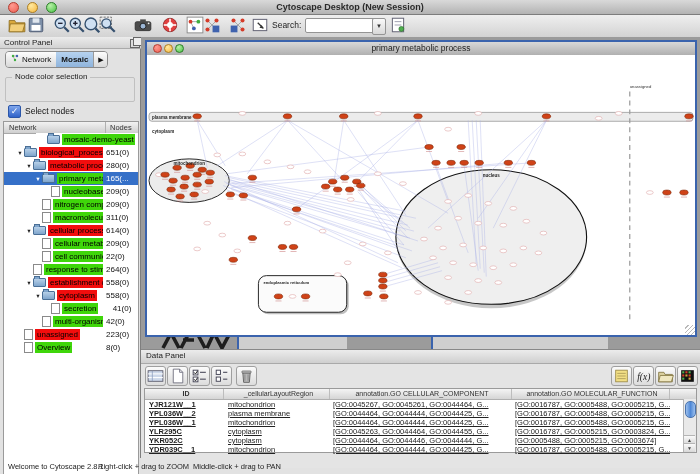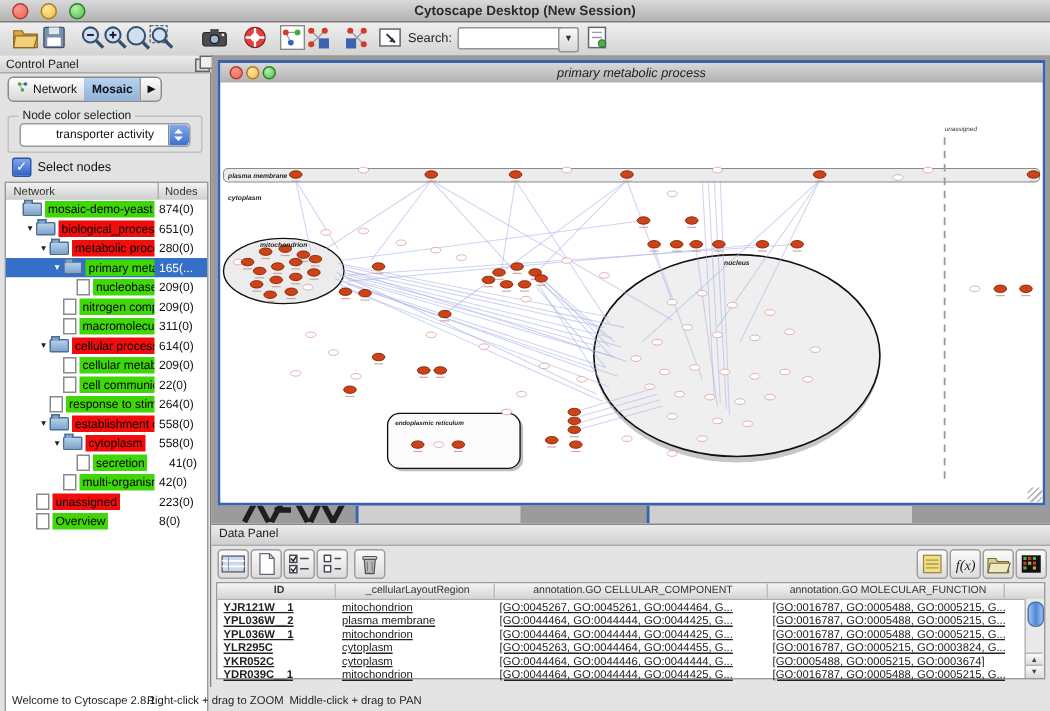--- a/index.html
+++ b/index.html
@@ -48,21 +48,21 @@
   .ic-folder{flex:none;width:11px;height:7px;background:linear-gradient(#b7d0e8,#7fa5cc);border:1px solid #4a6f96;border-radius:1px;position:relative;margin-right:2px;}
   .ic-folder:before{content:"";position:absolute;top:-3px;left:0;width:4px;height:2px;background:#7fa5cc;border:1px solid #4a6f96;border-bottom:none;}
   .ic-file{flex:none;width:7px;height:9px;background:#fff;border:1px solid #8a8a8a;margin-right:2px;}
   .chip{font-size:8px;line-height:11px;padding:0 2px;white-space:nowrap;color:#000;}
   .chip.green{background:#3fd60a;}
   .chip.red{background:#f20d0d;}
   .tnodes{position:absolute;left:99px;right:0;top:0;bottom:0;background:#fff;font-size:8px;line-height:13px;padding-left:3px;color:#111;}
   .trow.sel .tnodes{background:#3570c8;color:#fff;}
   
   .desktop{left:141px;top:37px;width:559px;height:312px;background:#9b9b9b;overflow:hidden;}
-  .netwin{left:4px;top:3px;width:552px;height:297px;border:2px solid #3a63ad;background:#fff;box-sizing:border-box;font-style:italic;}
+  .netwin{left:4px;top:3px;width:552px;height:297px;border:2px solid #3a63ad;background:#fff;box-sizing:border-box;}
   .nw-title{left:0;top:0;right:0;height:13px;background:linear-gradient(#d8d8d8,#b0b0b0);border-bottom:1px solid #8a8a8a;}
   .nw-title .tl{width:7px;height:7px;top:2px;}
   .nw-text{width:100%;text-align:center;top:1px;font-size:8.5px;color:#222;}
   .nw-canvas{left:0;top:13px;right:0;bottom:0;background:#fff;overflow:hidden;}
   .grip{right:0;bottom:0;width:10px;height:10px;background:repeating-linear-gradient(135deg,#fff 0 2px,#b9b9b9 2px 3px);}
   .frag{background:#cfcfcf;border-top:2px solid #3a63ad;border-left:2px solid #3a63ad;box-sizing:border-box;}
   
   .dpanel{left:141px;top:349px;width:559px;height:118px;background:#e4e4e4;border-top:1px solid #888;}
   .dp-title{left:0;top:0;width:100%;height:13px;background:linear-gradient(#ececec,#cfcfcf);border-bottom:1px solid #a9a9a9;font-size:8px;line-height:12px;padding-left:5px;color:#222;}
   .dbtn{top:16px;width:19px;height:18px;background:linear-gradient(#fbfbfb,#dcdcdc);border:1px solid #9f9f9f;border-radius:3px;}
@@ -195,39 +195,32 @@
             </svg></span>
         <span>Network</span>
       </div>
       <div class="cp-tab sel">
           <span>Mosaic</span>
         </div>
       <div class="cp-tab-more">▶</div>
     </div>
     <div class="abs gbox">
       <div class="abs gbox-title">Node color selection</div>
-      <div class="abs combo">
-        <span>transporter activity</span>
-        <div class="abs combo-btn">
-          <div class="abs tri-up"></div>
-            <div class="abs tri-dn"></div>
-        </div>
-      </div>
     </div>
     <div class="abs chkrow">
       <div class="chk">✓</div>
       <span class="chklbl">Select nodes</span>
     </div>
     <div class="abs treebox">
       <div class="abs treehead">
         <div class="th1">Network</div>
         <div class="th2">Nodes</div>
       </div>
       <div class="abs" style="left:0;top:11px;right:0;bottom:0;overflow:hidden">
-          <div class="trow" style="padding-left: 3px;">
+          <div class="trow" style="padding-left: 3px; margin-left: 32px;">
             <span class="tarrow"></span>
             <span class="ic-folder"></span>
             <span class="chip green">mosaic-demo-yeast</span>
             <span class="tnodes">874(0)</span>
           </div>
           <div class="trow" style="padding-left: 12px;">
             <span class="tarrow">▼</span>
             <span class="ic-folder"></span>
             <span class="chip red">biological_process</span>
             <span class="tnodes">651(0)</span>

